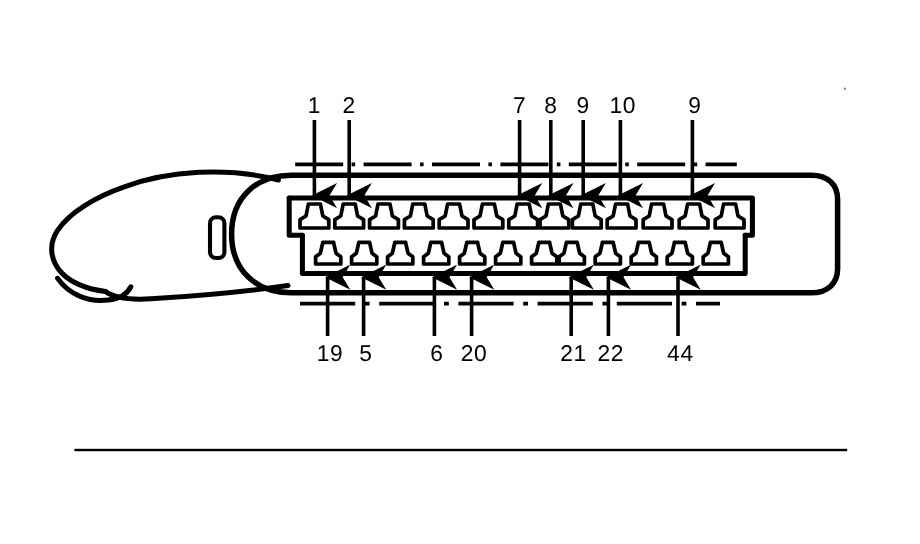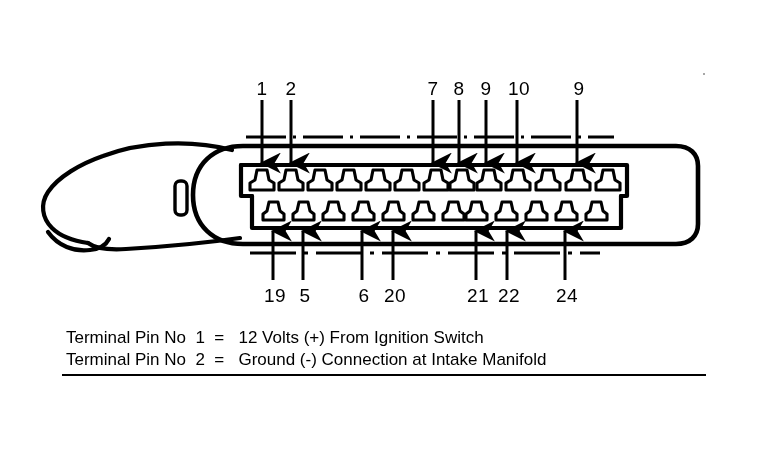--- a/index.html
+++ b/index.html
@@ -224,24 +224,20 @@
   <div class="num top" style="left:486px">9</div>
   <div class="num top" style="left:519px">10</div>
   <div class="num top" style="left:579px">9</div>
 
   <div class="num bot" style="left:275px">19</div>
   <div class="num bot" style="left:305px">5</div>
   <div class="num bot" style="left:364px">6</div>
   <div class="num bot" style="left:395px">20</div>
   <div class="num bot" style="left:478px">21</div>
   <div class="num bot" style="left:509px">22</div>
-  <div class="num bot" style="left:567px">24</div>
-
-  <div class="caption">
-    <div class="capline">Terminal Pin No  1  =   12 Volts (+) From Ignition Switch</div>
-    <div class="capline">Terminal Pin No  2  =   Ground (-) Connection at Intake Manifold</div>
-  </div>
+  <div class="num bot" style="left:567px">44</div>
+
 
   <div class="rule"></div>
 
   <div class="speck" style="left:703px;top:73px;"></div>
 
 </div>
 
 </body></html>

